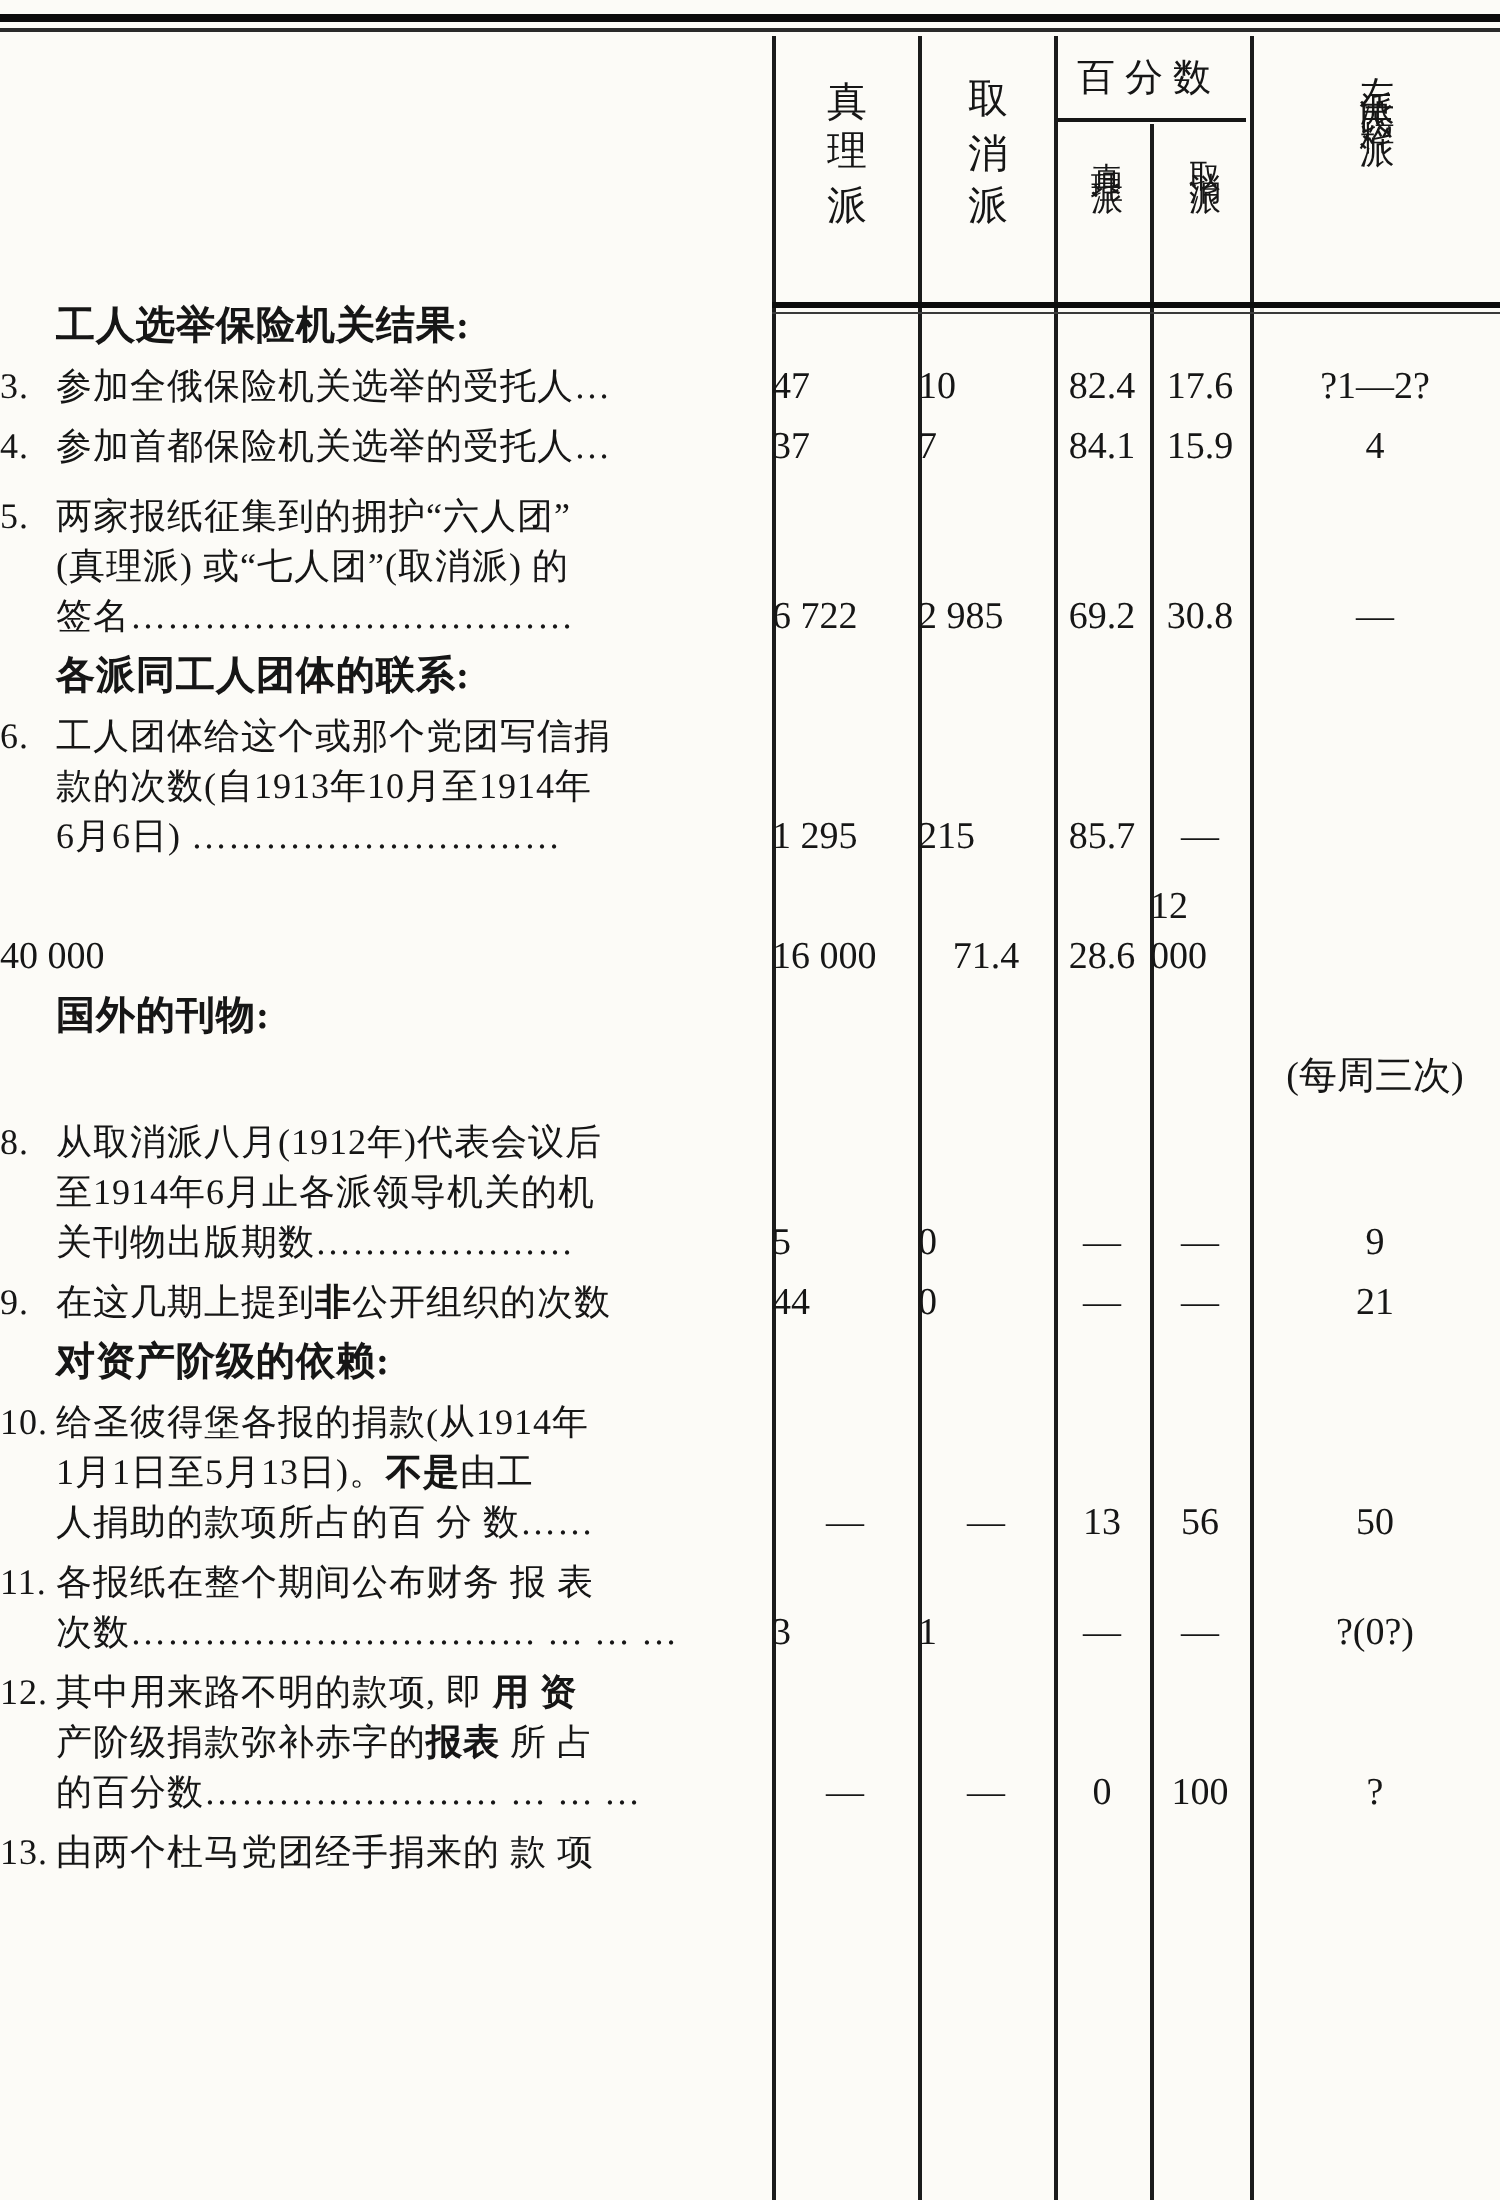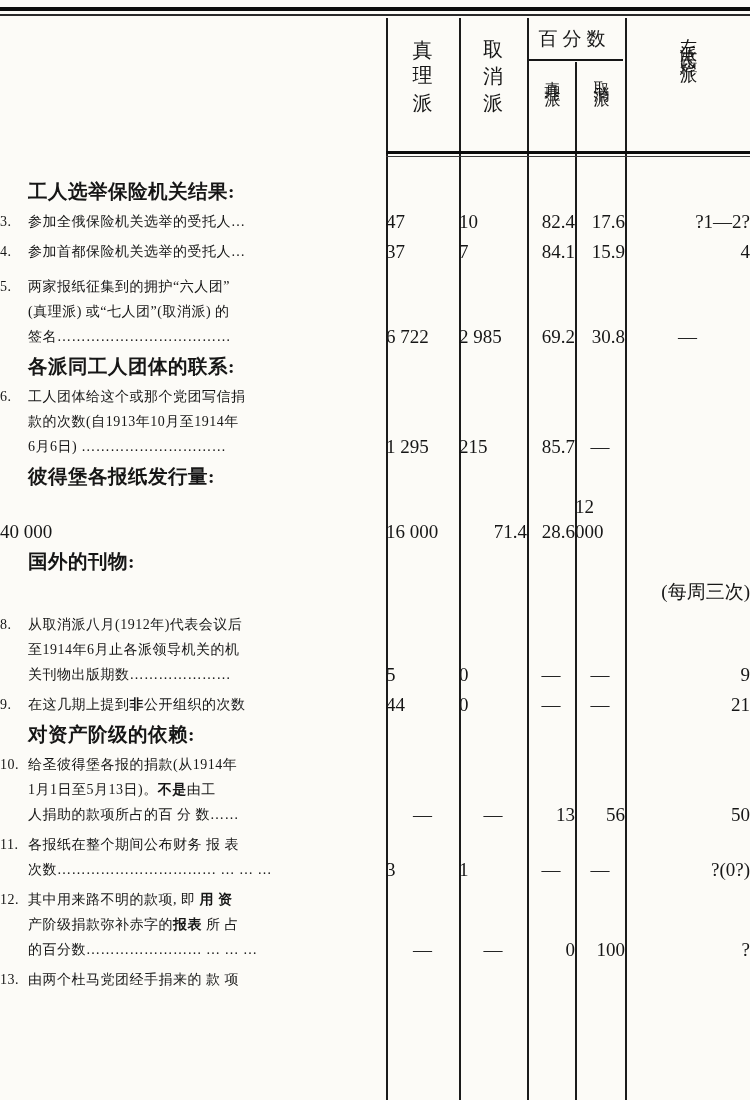--- a/index.html
+++ b/index.html
@@ -25,31 +25,31 @@
   .h-liq{left:461px;top:24px;width:66px;height:130px;}
   .h-pravda .vtext,.h-liq .vtext{font-size:20px;letter-spacing:26px;}
   .h-pct{left:527px;top:26px;width:95px;text-align:center;font-size:19px;letter-spacing:5px;justify-content:center;}
   .h-pct-sub{top:68px;height:84px;}
   .h-pct-p{left:529px;width:46px;}
   .h-pct-l{left:577px;width:48px;}
   .h-pct-sub .vtext{font-size:16px;letter-spacing:5px;}
   .h-nar{left:627px;top:24px;width:123px;height:132px;}
   .h-nar .vtext{font-size:17.5px;letter-spacing:7px;}
   
-  .tbody{position:absolute;left:0;top:175px;width:750px;}
+  .tbody{position:absolute;left:0;top:147px;width:750px;}
   .row{display:grid;grid-template-columns:386px 73px 68px 48px 50px 125px;margin-bottom:5px;}
   .row.section{margin-top:4px;}
   .cell{min-width:0;}
-  .label{font-size:14px;line-height:25px;padding-left:28px;text-indent:-28px;letter-spacing:0.5px;}
+  .label{font-size:18px;line-height:25px;padding-left:28px;text-indent:-28px;letter-spacing:0.5px;}
   .section .label{text-indent:0;font-weight:bold;font-size:19.5px;}
   .num{display:inline-block;width:28px;text-indent:0;}
   .b{font-weight:bold;}
   .v{display:flex;align-items:flex-end;font-size:19px;line-height:25px;}
   .v1,.v2{padding-right:5px;}
-  .v3,.v4,.v5{justify-content:flex-end;}
+  .v3,.v4,.v5{justify-content:center;}
   .v.dash{justify-content:center;padding-right:0;}
   .note{margin-top:2px;margin-bottom:8px;}
 </style>
 </head>
 <body>
 
 <div class="page">
 
   <div class="hrule top-thick"></div>
   <div class="hrule top-thin"></div>
@@ -202,21 +202,20 @@
           <span>215</span>
         </div>
         <div class="cell v v3">
           <span>85.7</span>
         </div>
         <div class="cell v v5 dash">
           <span>—</span>
         </div>
       </div>
       <div class="row section">
-        <div class="cell label"><span>彼得堡各报纸发行量:</span></div>
         <div class="cell v v1">
           <span></span>
         </div>
         <div class="cell v v2">
           <span></span>
         </div>
         <div class="cell v v3">
           <span></span>
         </div>
         <div class="cell v v4">

